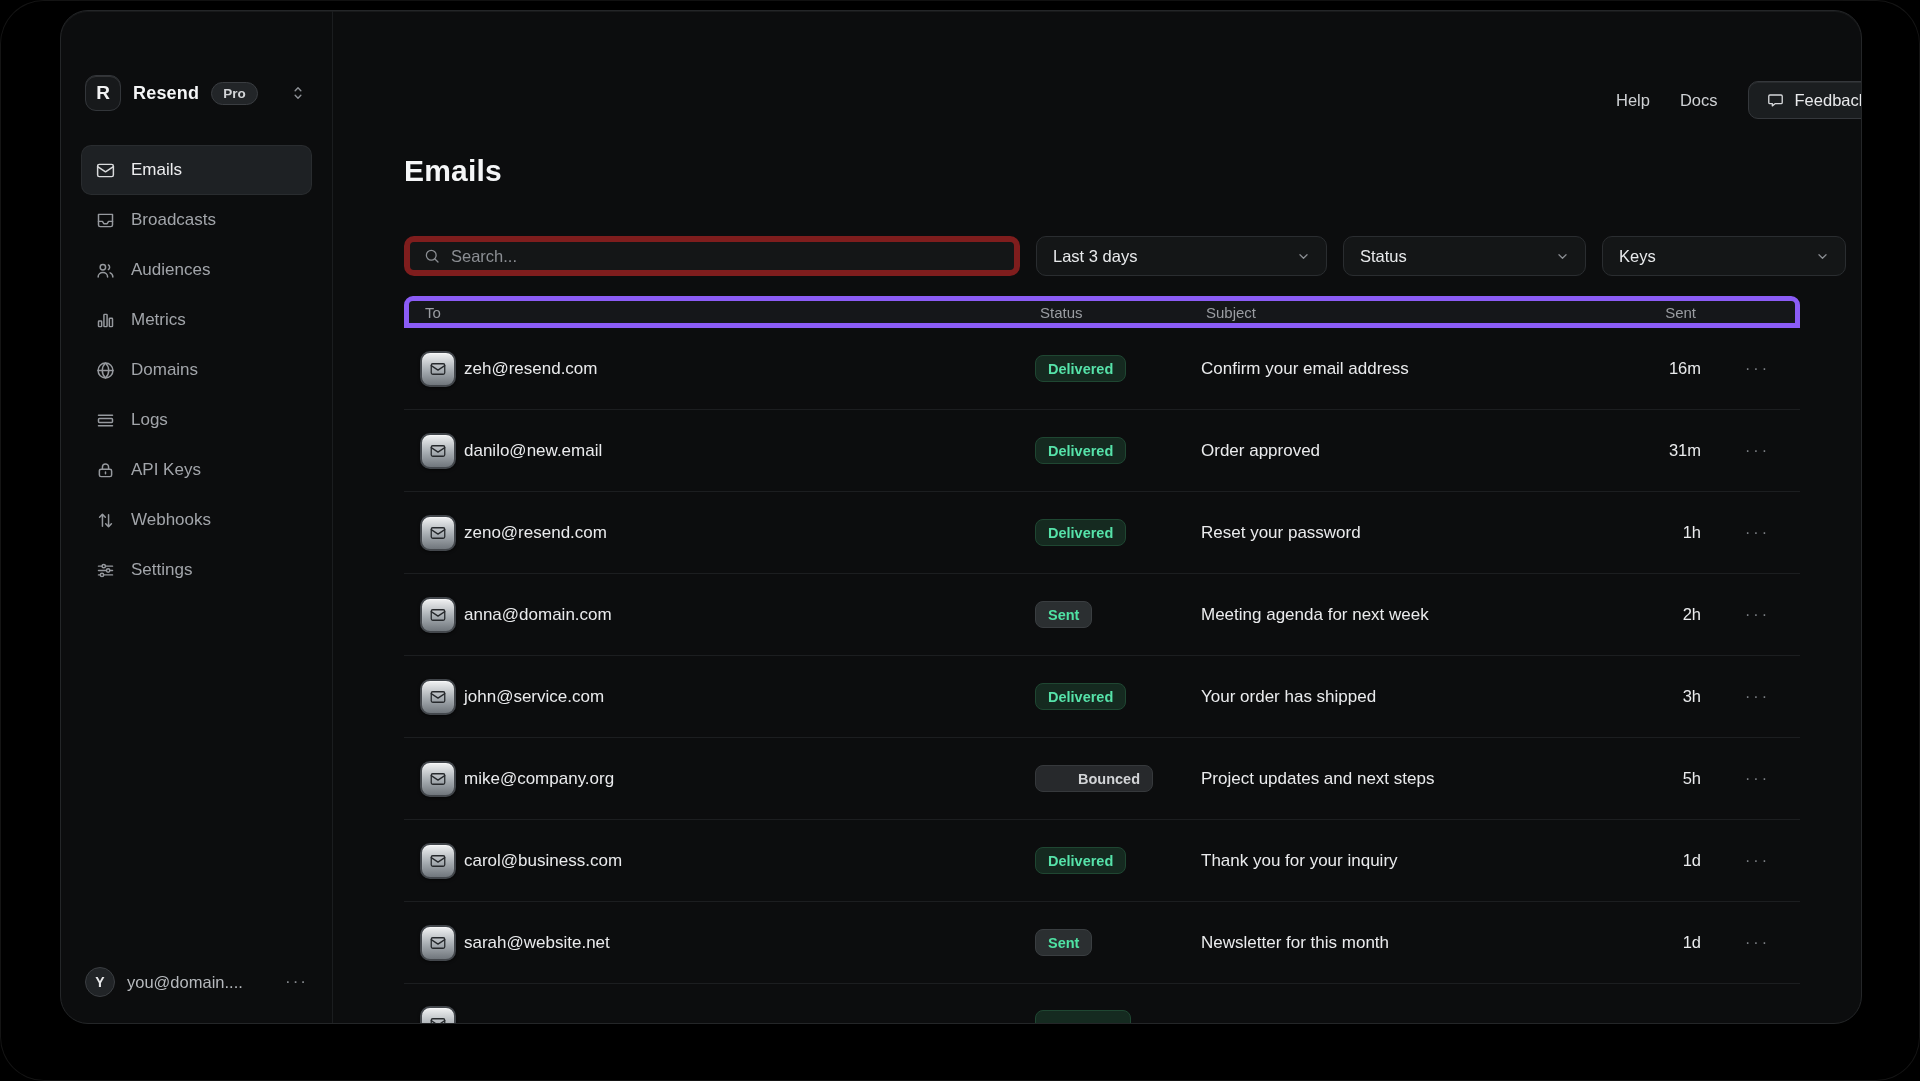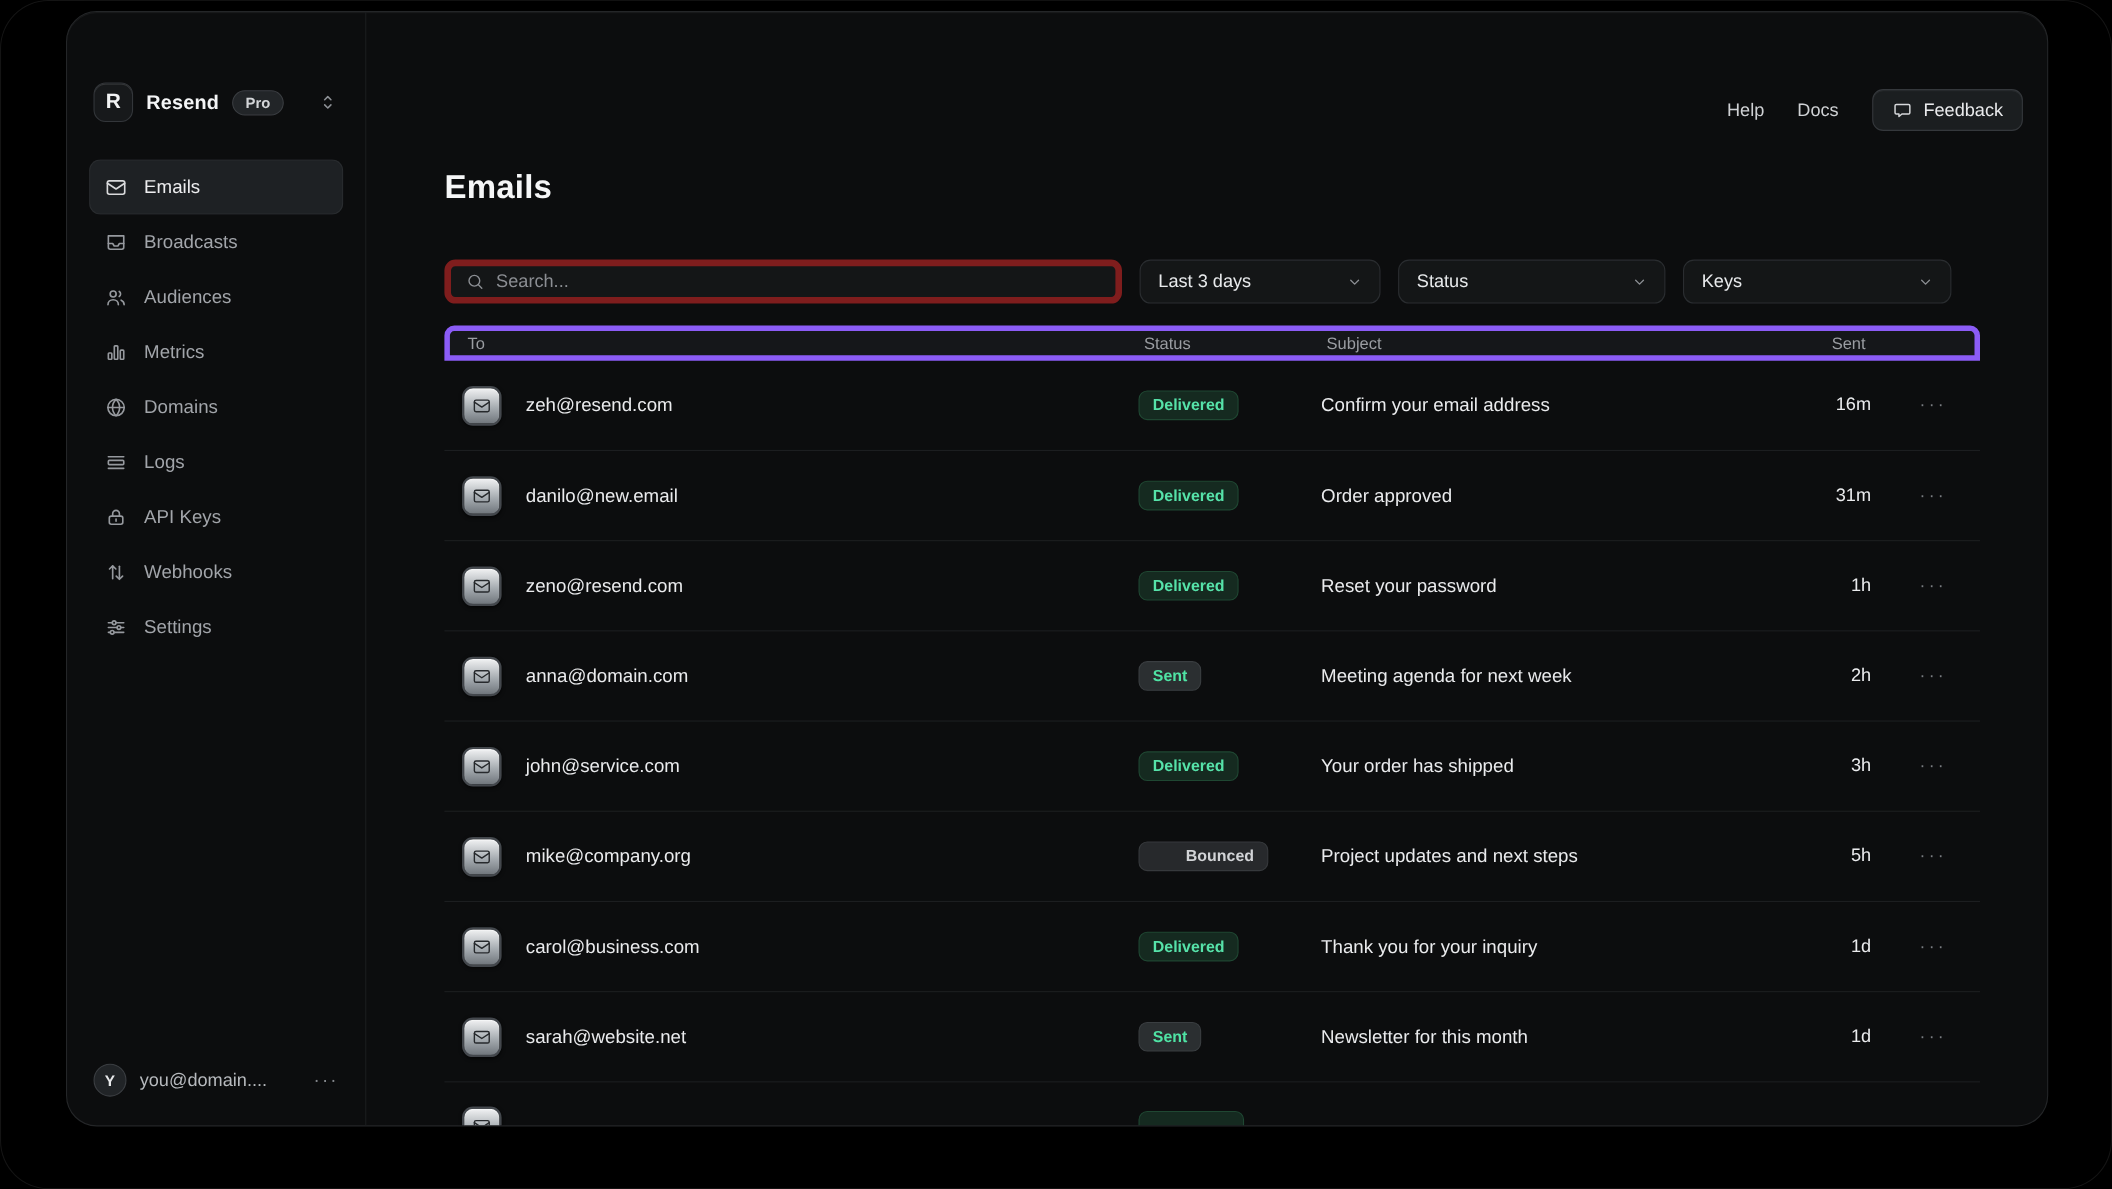--- a/index.html
+++ b/index.html
@@ -55,32 +55,32 @@
   .search-box { width:616px; height:40px; background:#141617; border:6px solid #7f1d1d;
                 border-radius:10px; display:flex; align-items:center; gap:10px; padding:0 13px; }
   .search-box .icon { width:18px; height:18px; color:#8b8e93; flex:none; }
   .search-box input { background:transparent; border:none; outline:none; color:#e8eaec;
                       font-size:16.5px; width:100%; font-family:inherit; }
   .search-box input::placeholder { color:#8b8e93; }
   .dropdown { height:40px; background:#141617; border:1px solid #2a2d30; border-radius:10px;
               display:flex; align-items:center; justify-content:space-between;
               padding:0 14px 0 16px; color:#e8eaec; font-size:16.5px; cursor:pointer; }
   .dropdown .icon { width:17px; height:17px; color:#8b8e93; }
-  .dd-1 { width:219px; } .dd-2 { width:243px; } .dd-3 { width:244px; }
+  .dd-1 { width:291px; } .dd-2 { width:243px; } .dd-3 { width:244px; }
 
   
   .table { margin-top:20px; width:1396px; }
   .thead { display:grid; grid-template-columns:631px 166px 1fr 120px 85px; align-items:center;
            height:32px; background:#15171a; border:5px solid #8b5cf6; border-radius:9px 9px 0 0;
            color:#9a9da2; font-size:15px; }
   .th-to { padding-left:16px; }
   .th-sent { text-align:right; padding-right:14px; }
   .row { display:grid; grid-template-columns:631px 166px 1fr 120px 85px; align-items:center;
          height:82px; border-bottom:1px solid #1c1e20; }
-  .cell-to { display:flex; align-items:center; gap:22px; padding-left:16px; }
+  .cell-to { display:flex; align-items:center; gap:8px; padding-left:16px; }
   .mail-tile { width:36px; height:36px; border-radius:10px; flex:none;
                background:linear-gradient(180deg,#f1f2f3 0%,#a6acb1 55%,#70767c 100%);
                border:2px solid #43474c;
                box-shadow: inset 0 1px 1px rgba(255,255,255,.55), 0 1px 3px rgba(0,0,0,.6);
                display:flex; align-items:center; justify-content:center; }
   .mail-tile .icon { width:18px; height:18px; color:#26292c; }
   .to-text, .subject-text { color:#eaebed; font-size:17px; }
   .badge { display:inline-flex; align-items:center; height:27px; padding:0 12px;
            border-radius:8px; font-size:14.5px; font-weight:600; width:max-content; }
   .badge.delivered { color:#56e2a9; background:#152a20; border:1px solid #1f4732; }

